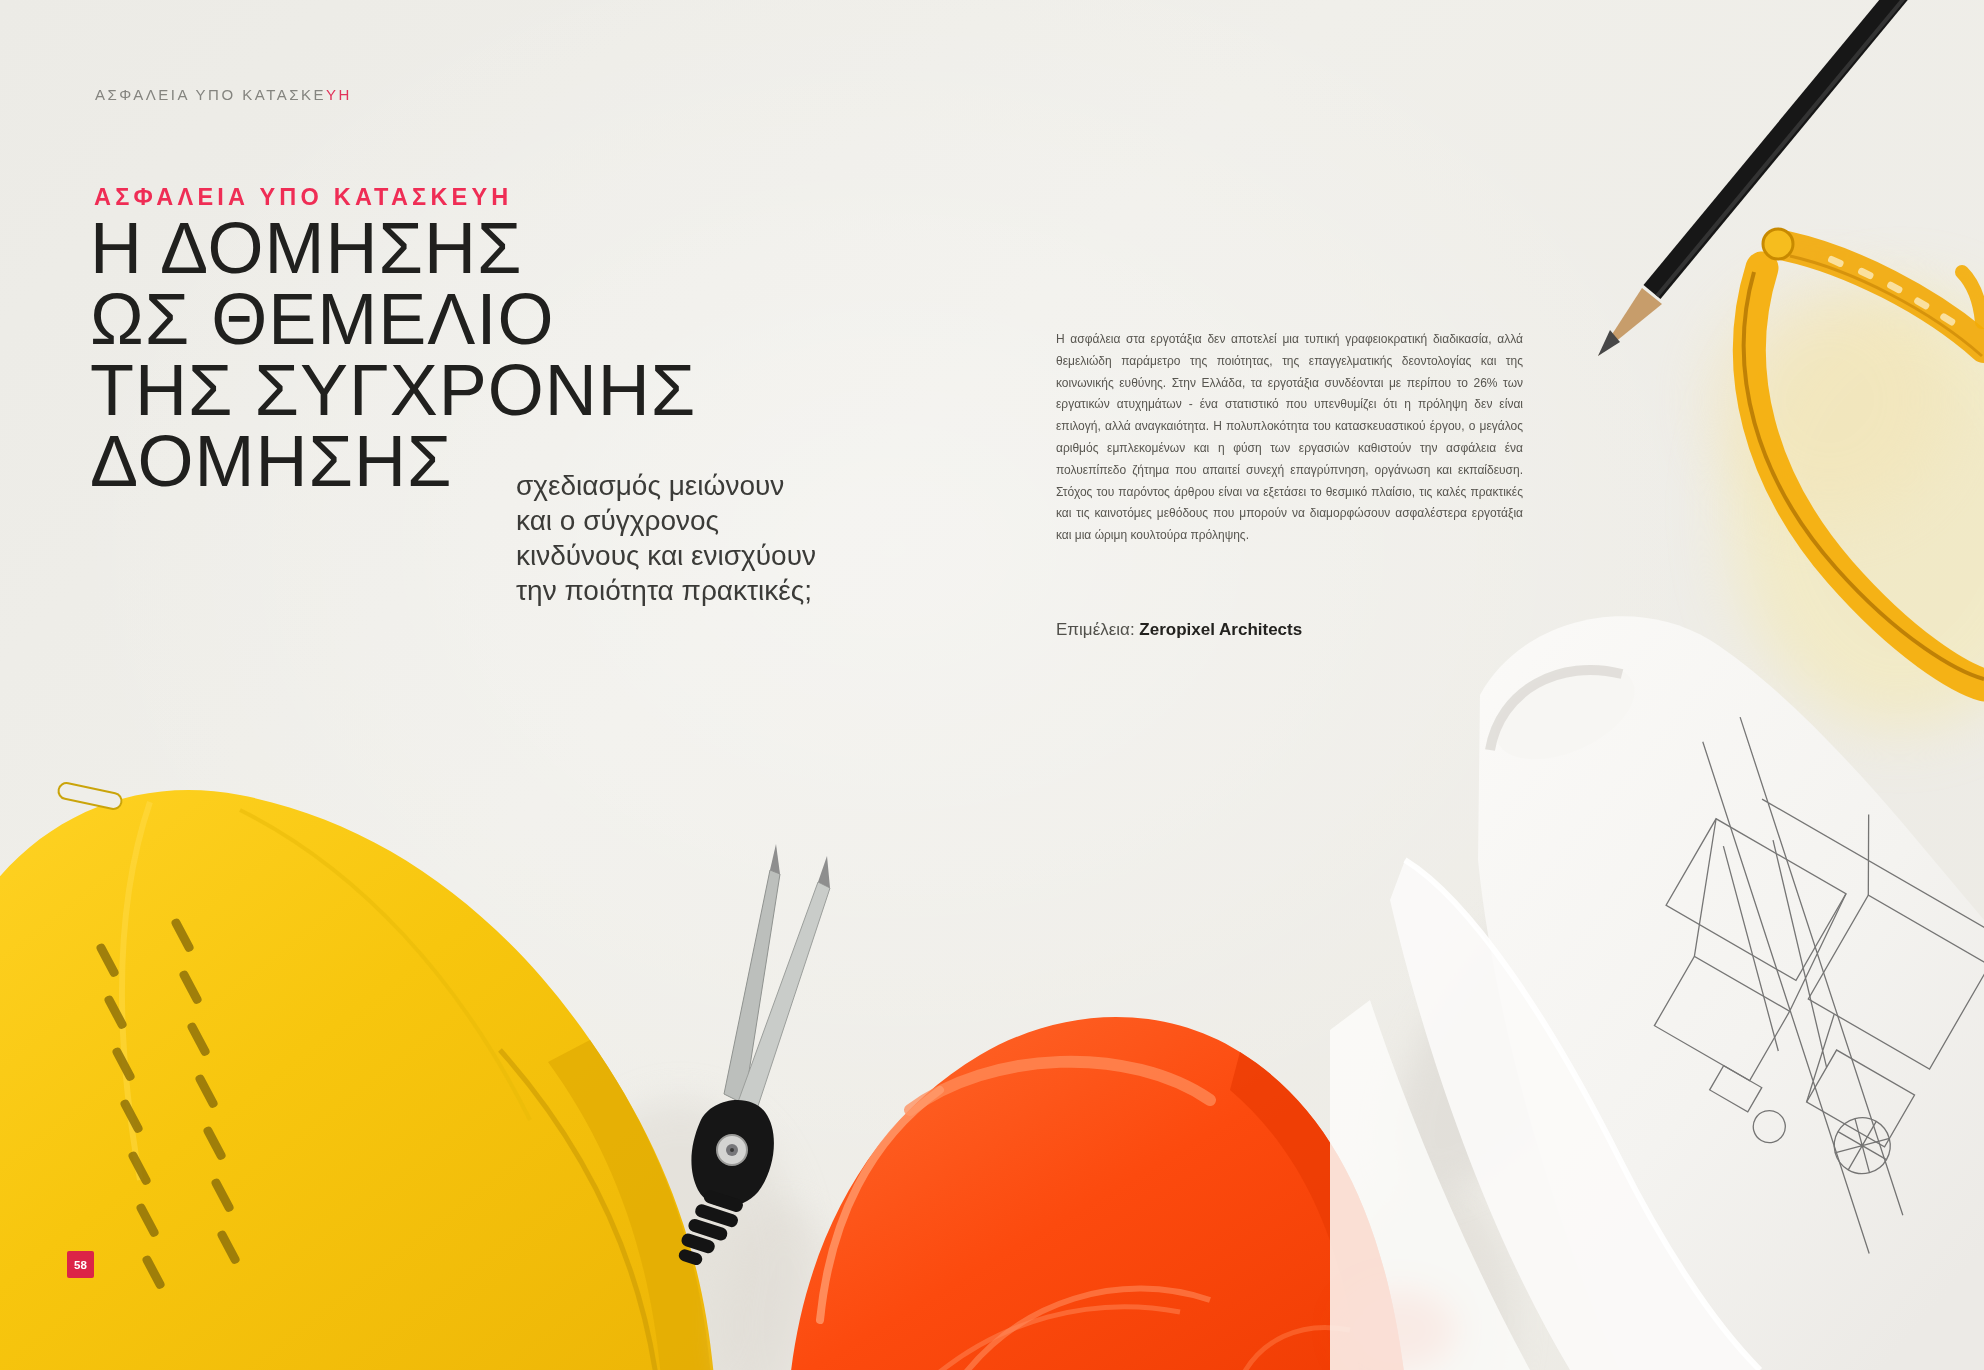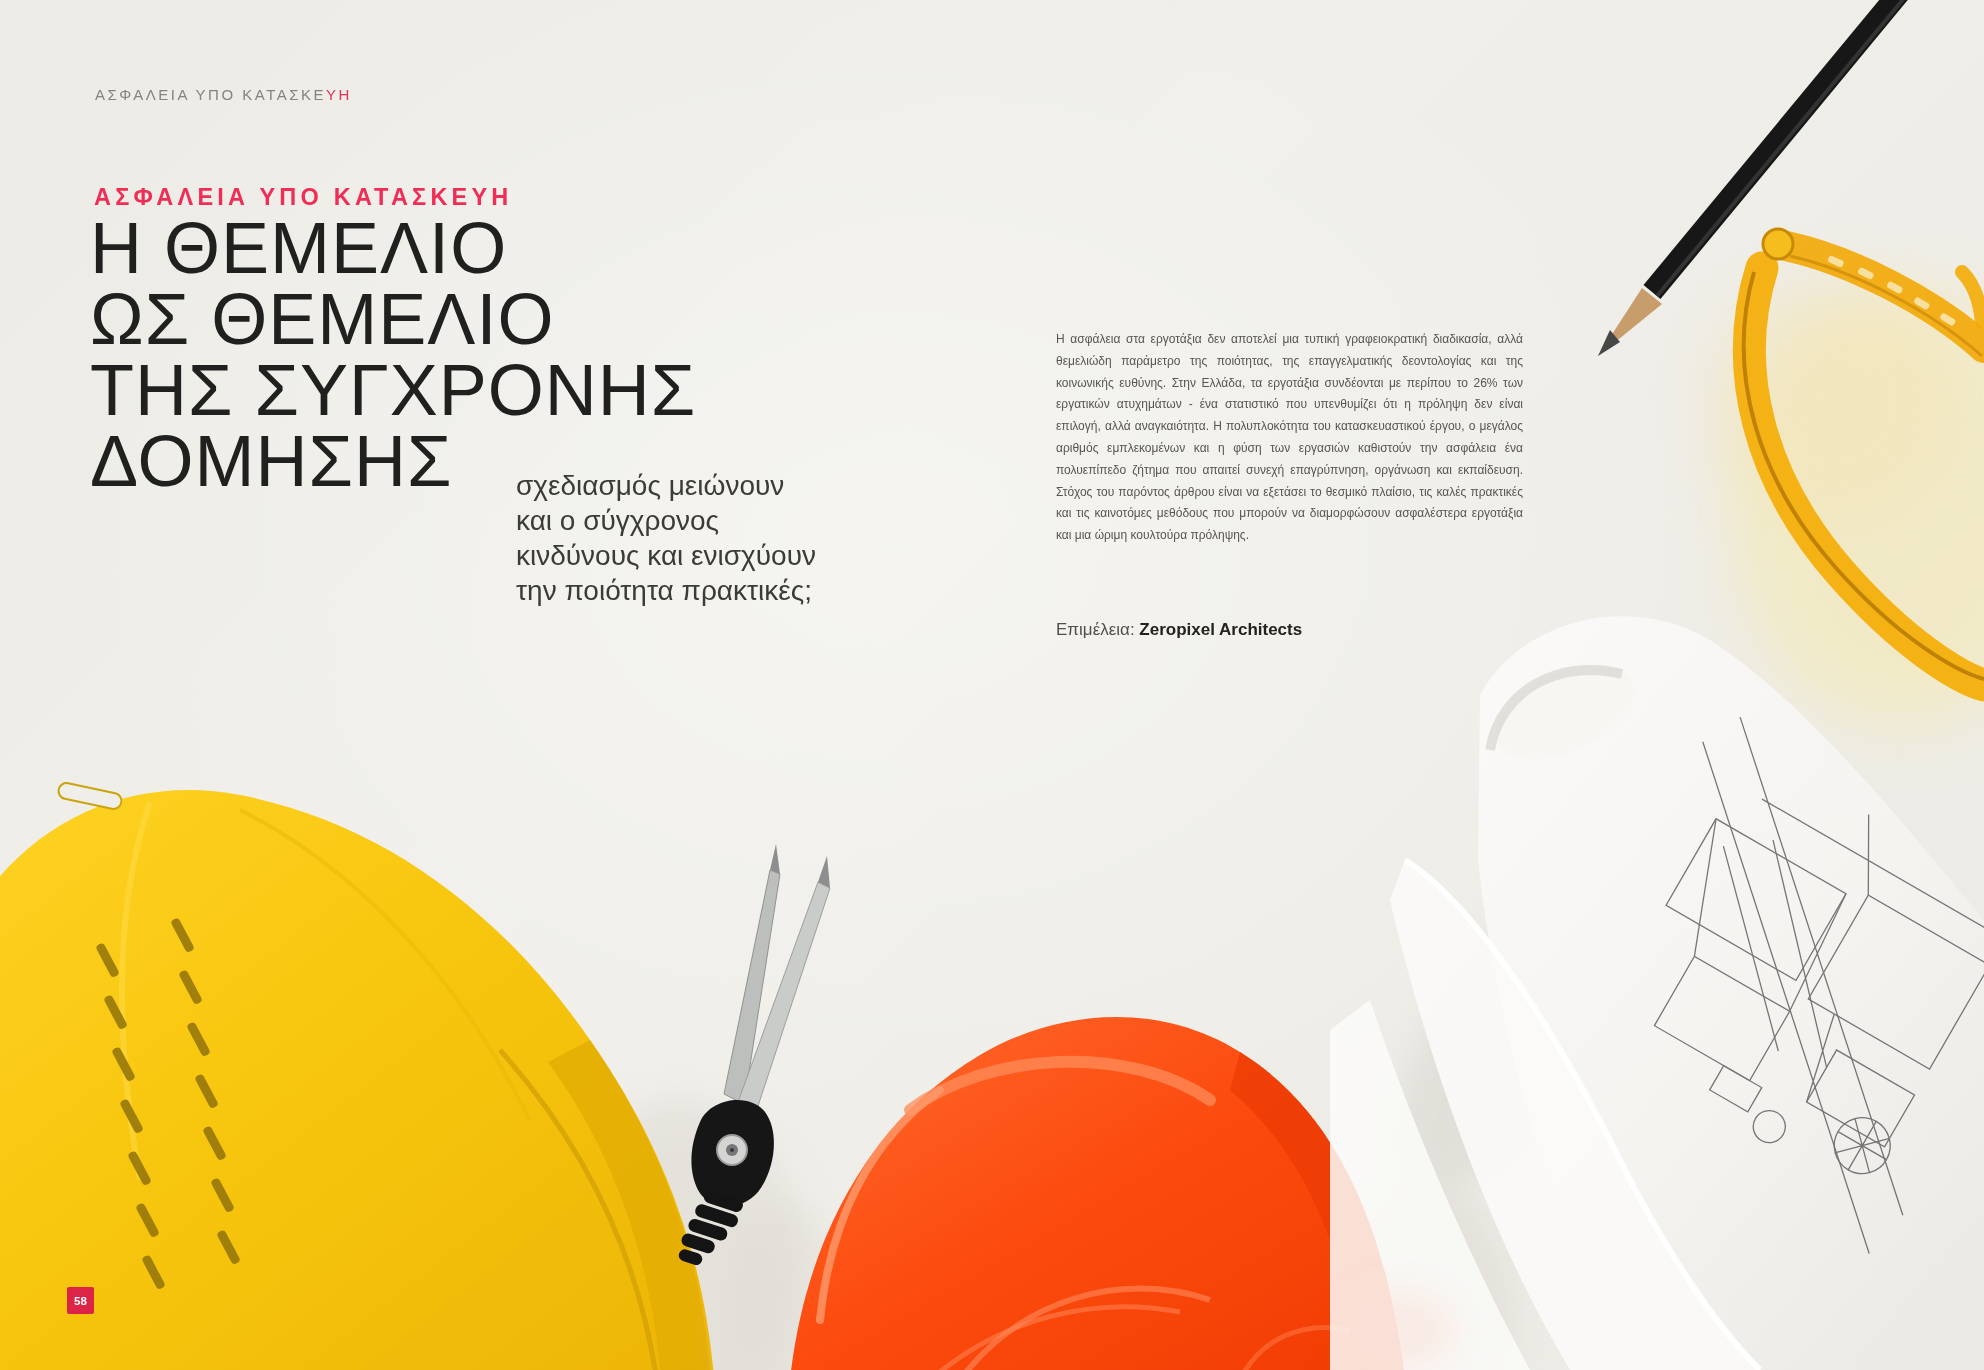--- a/index.html
+++ b/index.html
@@ -39,21 +39,21 @@
     text-align:justify;
   }
   .byline {
     position:absolute; left:1056px; top:620px; z-index:10;
     font-size:17px; color:#51504b;
   }
   .byline b { color:#23221f; font-weight:700;margin-top:35px; }
   .page-badge {
     position:absolute; left:67px; top:1251px; width:27px; height:27px; z-index:12;
     background:#dc2447; border-radius:2px; color:#ffffff;
-    font-size:11.5px; font-weight:700; display:flex; align-items:center; justify-content:center;margin-top:36px;
+    font-size:11.5px; font-weight:700; display:flex; align-items:center; justify-content:center;
   }
 </style>
 </head>
 <body>
 
 <div class="page">
 
   <div class="photo" style="left:-60px; top:750px;">
     <svg width="840" height="630" viewBox="0 0 840 630">
       <defs>
@@ -209,21 +209,21 @@
     </svg>
   </div>
 
   <div class="running-head">
     <span>ΑΣΦΑΛΕΙΑ ΥΠΟ ΚΑΤΑΣΚΕ</span><span class="accent">ΥΗ</span>
   </div>
 
   <div class="kicker">ΑΣΦΑΛΕΙΑ ΥΠΟ ΚΑΤΑΣΚΕΥΗ</div>
 
   <h1 class="headline">
-    <div>Η ΘΕΜΕΛΙΟ</div>
+    <div>Η ΔΟΜΗΣΗΣ</div>
     <div>ΩΣ ΘΕΜΕΛΙΟ</div>
     <div>ΤΗΣ ΣΥΓΧΡΟΝΗΣ</div>
     <div>ΔΟΜΗΣΗΣ</div>
   </h1>
 
   <div class="subhead">
     <div>σχεδιασμός μειώνουν</div>
     <div>και ο σύγχρονος</div>
     <div>κινδύνους και ενισχύουν</div>
     <div>την ποιότητα πρακτικές;</div>

